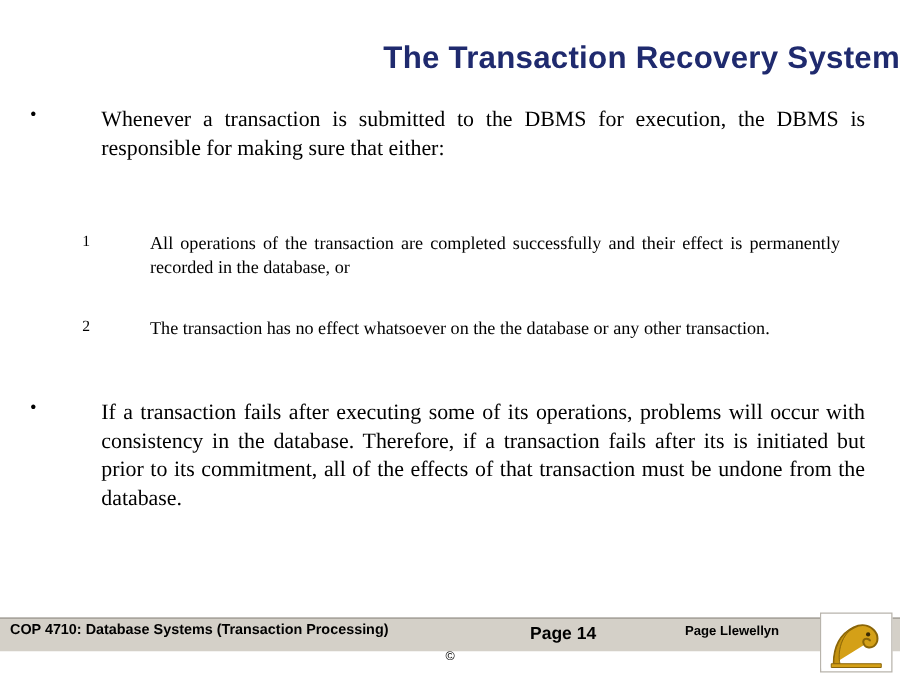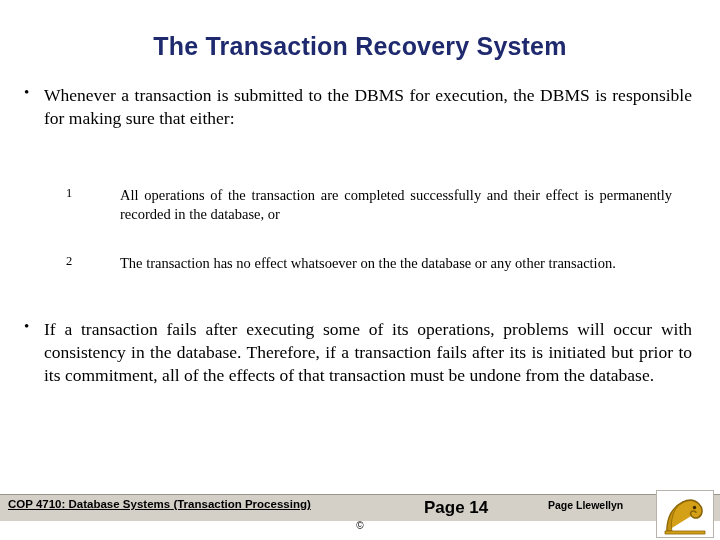--- a/index.html
+++ b/index.html
@@ -18,21 +18,21 @@
     position: absolute;
     left: 0; top: 0;
     width: 720px;
     height: 540px;
   }
   .slide-title {
     position: absolute;
     left: 0;
     top: 32px;
     width: 720px;
-    text-align: center;
+    text-align: right;
     font-family: "Liberation Sans", sans-serif;
     font-size: 25px;
     font-weight: bold;
     color: #1f2a6e;
     letter-spacing: 0.2px;
   }
   .bullet-l1 {
     position: absolute;
     display: block;
   }
@@ -41,21 +41,21 @@
     left: 0;
     top: 0;
     width: 18px;
     text-align: left;
     font-family: "Liberation Serif", serif;
     font-size: 15px;
     color: #000000;
   }
   .bullet-l1 .text {
     display: block;
-    margin-left: 20px;
+    margin-left: 57px;
     font-size: 17.5px;
     color: #000000;
     text-align: justify;
     line-height: 1.32;
   }
   .bullet-num {
     position: absolute;
     display: block;
   }
   .bullet-num .num {
@@ -99,32 +99,31 @@
   }
   .footer-course {
     position: absolute;
     left: 8px;
     top: 4px;
     font-family: "Liberation Sans", sans-serif;
     font-size: 11.5px;
     font-weight: bold;
     color: #000000;
     white-space: nowrap;
-    text-decoration: underline;
   }
   .footer-course .sub {
     font-weight: bold;
     font-style: normal;
   }
   .footer-page {
     position: absolute;
     left: 424px;
     top: 4px;
     font-family: "Liberation Sans", sans-serif;
-    font-size: 17px;
+    font-size: 14px;
     font-weight: bold;
     color: #000000;
   }
   .footer-author {
     position: absolute;
     left: 548px;
     top: 5px;
     font-family: "Liberation Sans", sans-serif;
     font-size: 10.5px;
     font-weight: bold;

